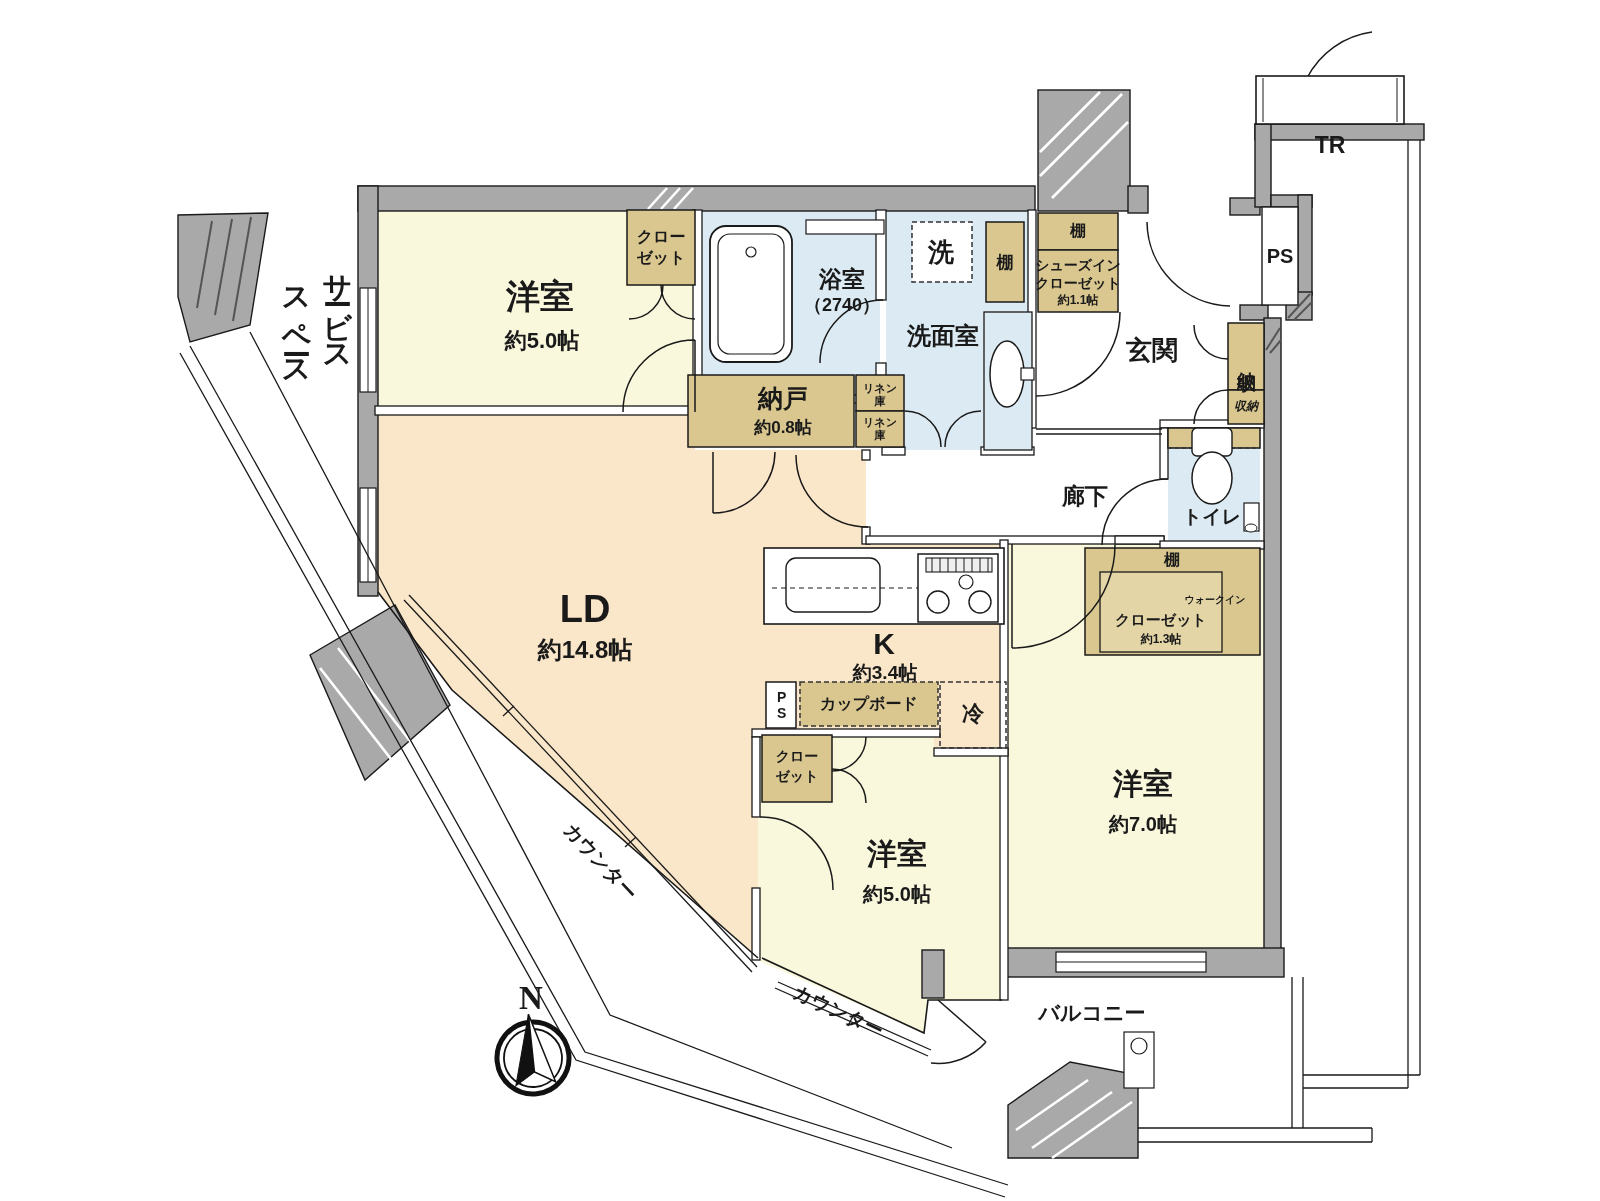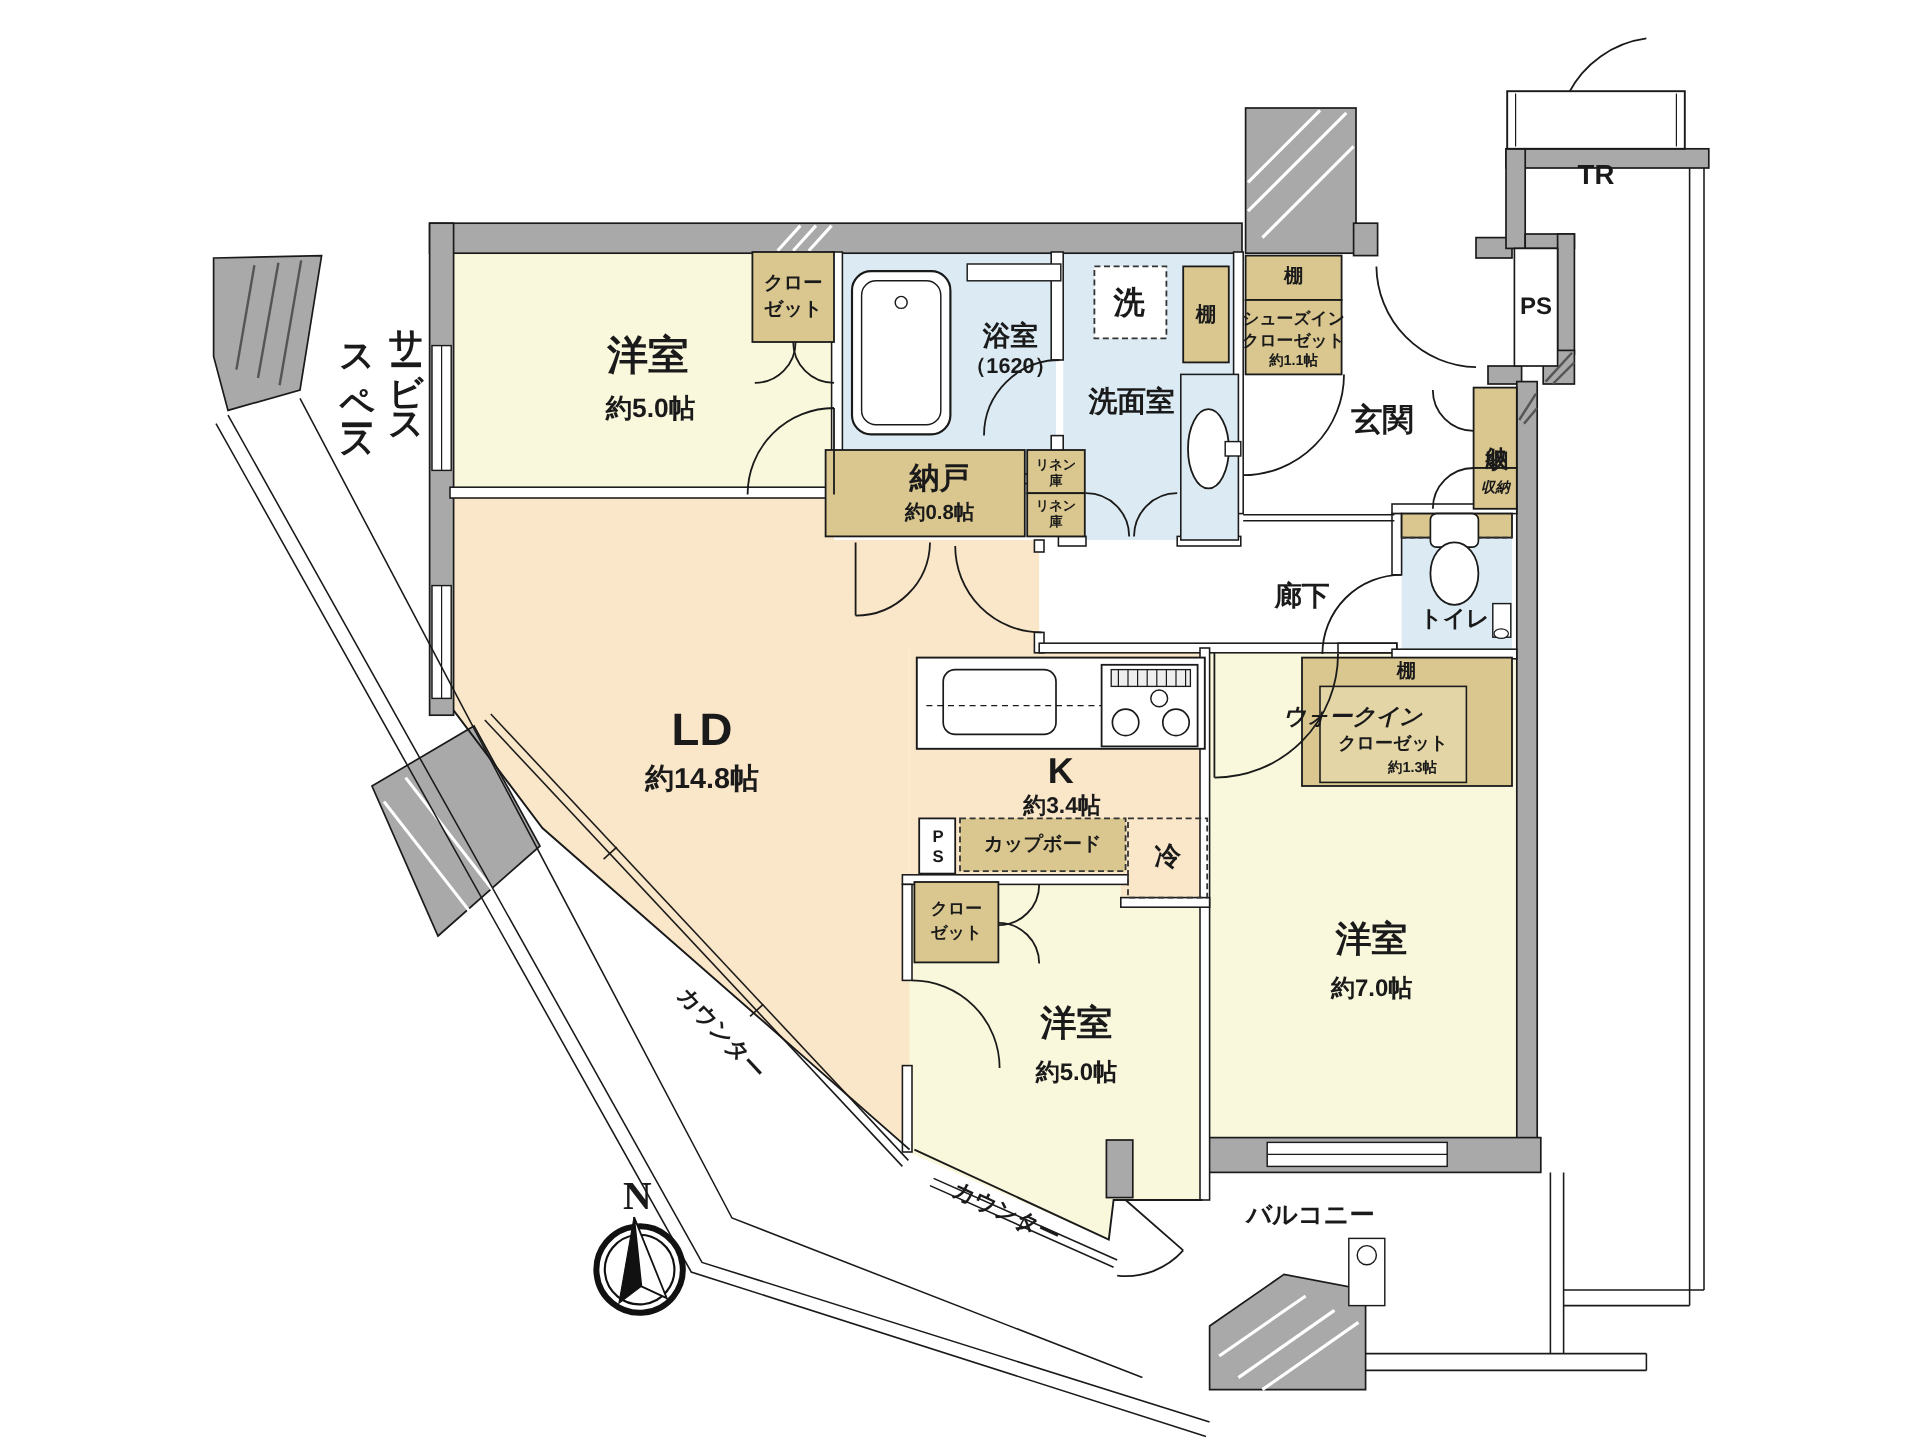--- a/index.html
+++ b/index.html
@@ -240,21 +240,21 @@
 <div class="lbl vert" style="left:337px; top:307px; font-size:29px;">サービス</div>
 <div class="lbl vert" style="left:296px; top:322px; font-size:29px;">スペース</div>
 
 <div class="lbl" style="left:540px; top:297px; font-size:34px;">洋室</div>
 <div class="lbl" style="left:542px; top:341px; font-size:22px;">約5.0帖</div>
 
 <div class="lbl" style="left:661px; top:237px; font-size:16px;">クロー</div>
 <div class="lbl" style="left:661px; top:258px; font-size:16px;">ゼット</div>
 
 <div class="lbl" style="left:842px; top:280px; font-size:23px;">浴室</div>
-<div class="lbl" style="left:842px; top:306px; font-size:18px;">（1620）</div>
+<div class="lbl" style="left:842px; top:306px; font-size:18px;">（2740）</div>
 
 <div class="lbl" style="left:941px; top:252px; font-size:26px;">洗</div>
 <div class="lbl" style="left:943px; top:336px; font-size:24px;">洗面室</div>
 <div class="lbl" style="left:1005px; top:263px; font-size:17px;">棚</div>
 
 <div class="lbl" style="left:1078px; top:231px; font-size:16px;">棚</div>
 <div class="lbl" style="left:1078px; top:266px; font-size:14px;text-align:right;">シューズイン</div>
 <div class="lbl" style="left:1078px; top:284px; font-size:14px;">クローゼット</div>
 <div class="lbl" style="left:1078px; top:301px; font-size:12px;">約1.1帖</div>
 
@@ -270,23 +270,23 @@
 
 <div class="lbl" style="left:880px; top:388px; font-size:11px;">リネン</div>
 <div class="lbl" style="left:880px; top:401px; font-size:11px;">庫</div>
 <div class="lbl" style="left:880px; top:422px; font-size:11px;">リネン</div>
 <div class="lbl" style="left:880px; top:435px; font-size:11px;">庫</div>
 
 <div class="lbl" style="left:1085px; top:497px; font-size:23px;">廊下</div>
 <div class="lbl" style="left:1212px; top:517px; font-size:19px;">トイレ</div>
 
 <div class="lbl" style="left:1172px; top:560px; font-size:16px;">棚</div>
-<div class="lbl" style="left:1127px; top:599px; font-size:19px;font-style:italic;">ウォークイン</div>
+<div class="lbl" style="left:1215px; top:599px; font-size:10px;">ウォークイン</div>
 <div class="lbl" style="left:1161px; top:620px; font-size:15px;">クローゼット</div>
-<div class="lbl" style="left:1161px; top:640px; font-size:12px;margin-left:16px;">約1.3帖</div>
+<div class="lbl" style="left:1161px; top:640px; font-size:12px;">約1.3帖</div>
 
 <div class="lbl" style="left:585px; top:610px; font-size:38px;">LD</div>
 <div class="lbl" style="left:585px; top:650px; font-size:24px;">約14.8帖</div>
 
 <div class="lbl" style="left:884px; top:643px; font-size:30px;">K</div>
 <div class="lbl" style="left:885px; top:673px; font-size:19px;">約3.4帖</div>
 
 <div class="lbl" style="left:869px; top:704px; font-size:16px;">カップボード</div>
 <div class="lbl" style="left:973px; top:714px; font-size:22px;">冷</div>
 <div class="lbl vert" style="left:781px; top:705px; font-size:14px; letter-spacing:0;">PS</div>

